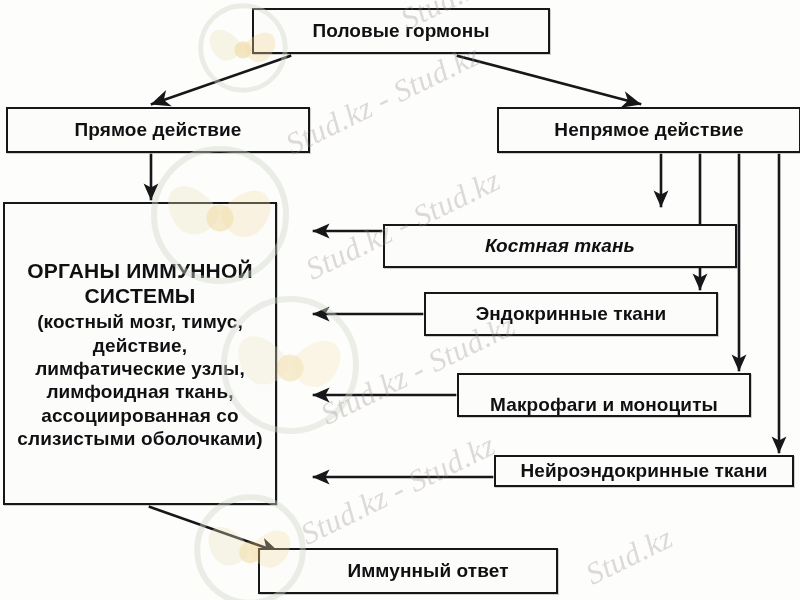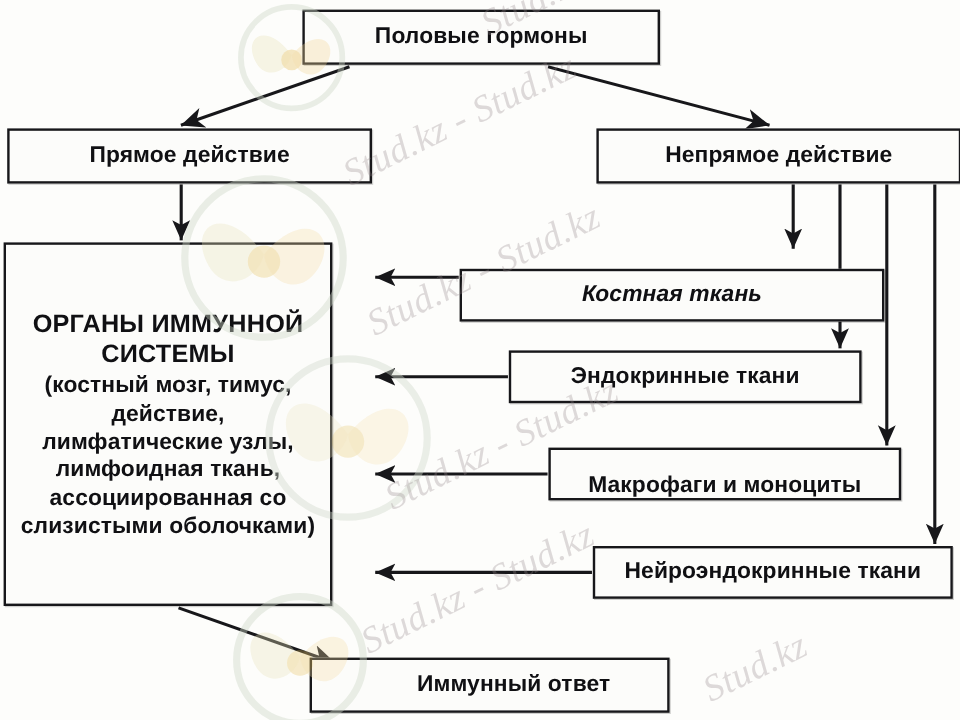--- a/index.html
+++ b/index.html
@@ -72,21 +72,21 @@
     letter-spacing: 0.1px;
   }
 
   #node-top      { left: 252px; top: 8px;   width: 298px; height: 46px; }
   #node-direct   { left: 6px;   top: 107px; width: 304px; height: 46px; }
   #node-indirect { left: 497px; top: 107px; width: 304px; height: 46px; }
   #node-organs   { left: 3px;   top: 202px; width: 274px; height: 303px; }
   #node-bone     { left: 383px; top: 224px; width: 354px; height: 44px; font-style: italic; }
   #node-endo     { left: 424px; top: 292px; width: 294px; height: 44px; }
   #node-macro    { left: 457px; top: 373px; width: 294px; height: 44px; align-items: flex-end; }
-  #node-neuro    { left: 494px; top: 455px; width: 300px; height: 44px; }
+  #node-neuro    { left: 494px; top: 455px; width: 300px; height: 32px; }
   #node-answer   { left: 258px; top: 548px; width: 300px; height: 46px; padding-left: 40px; }
 
   
   #node-organs .organs-body {
     padding: 4px 6px 2px 6px;
     width: 100%;
   }
   #node-organs .organs-title {
     font-size: 21px;
     font-weight: 800;

